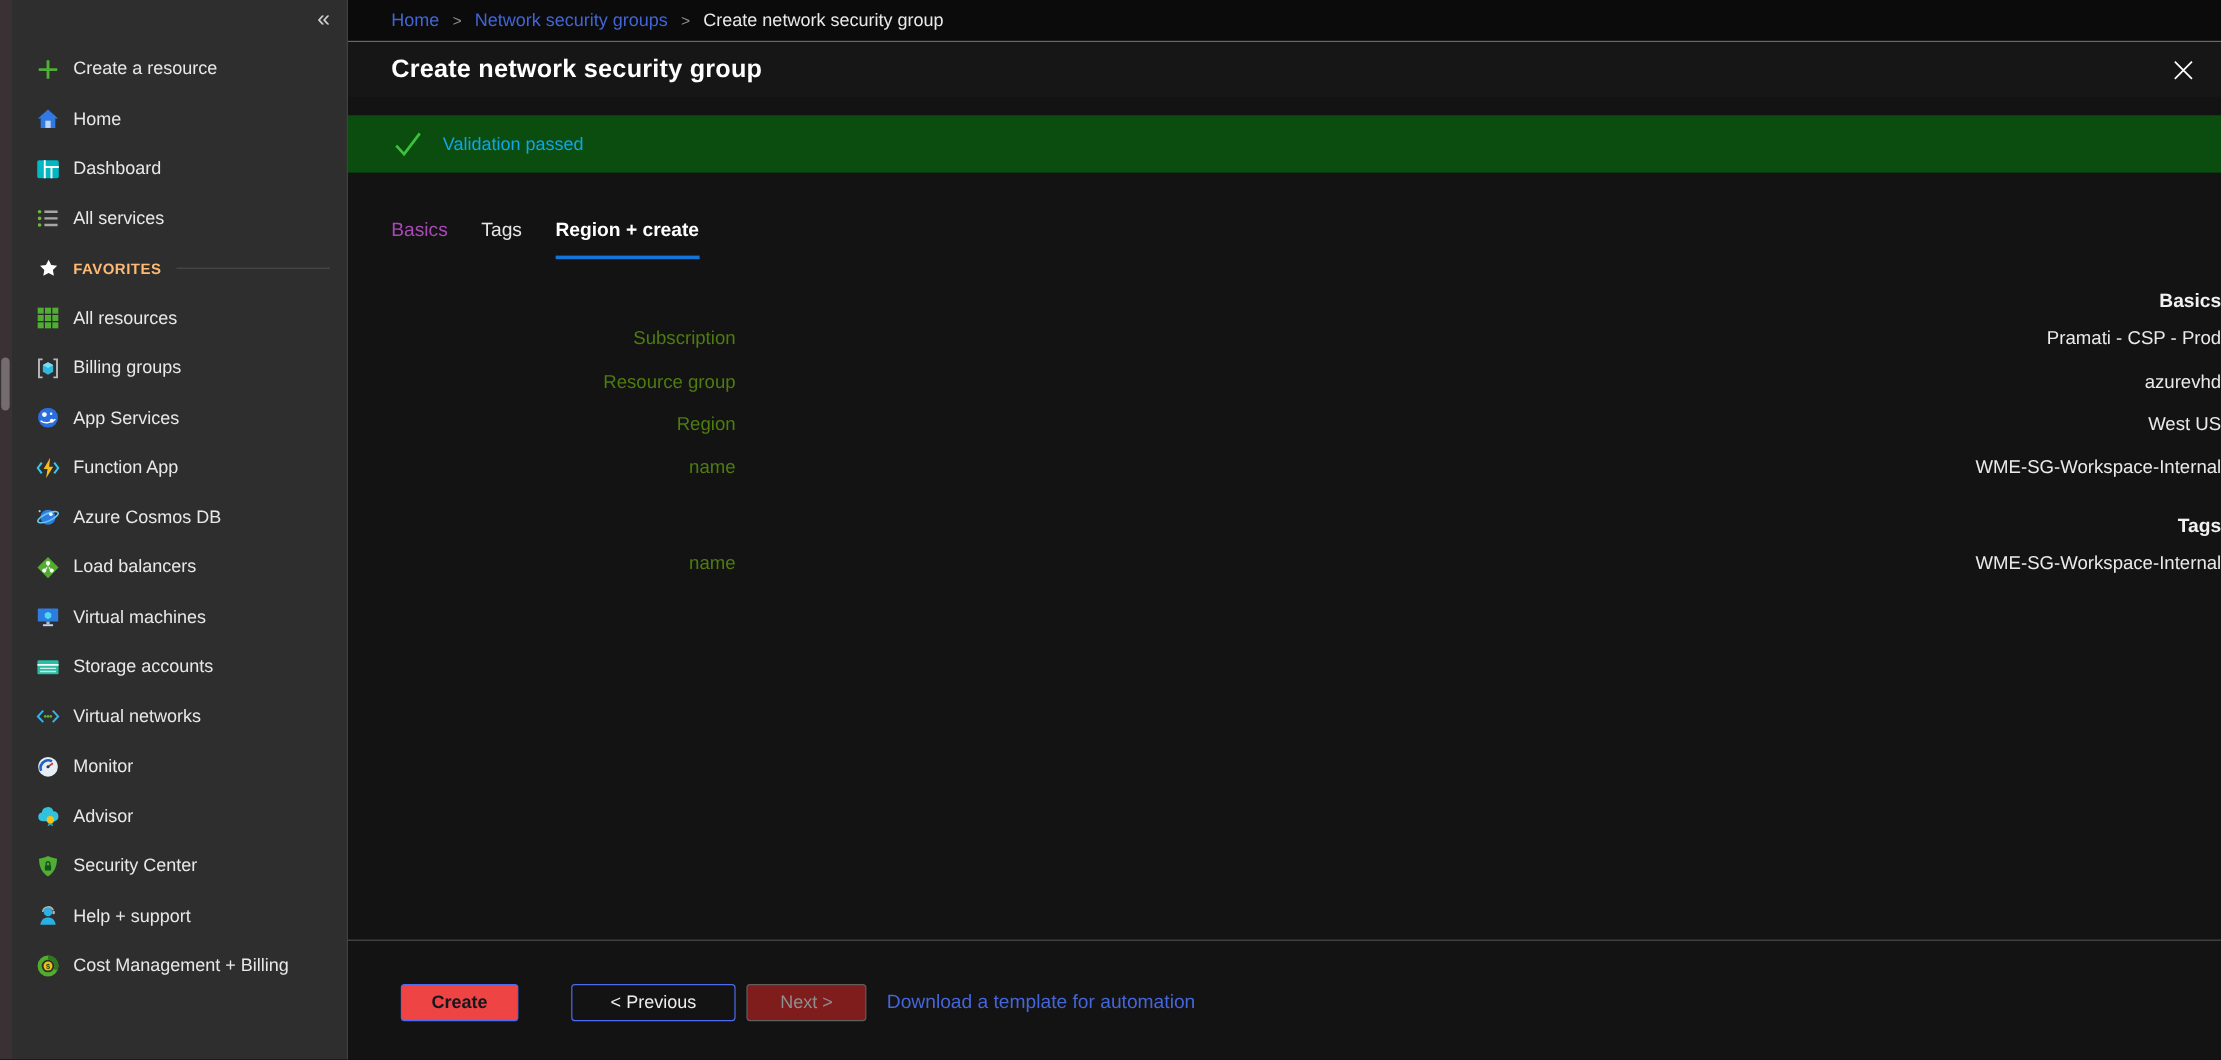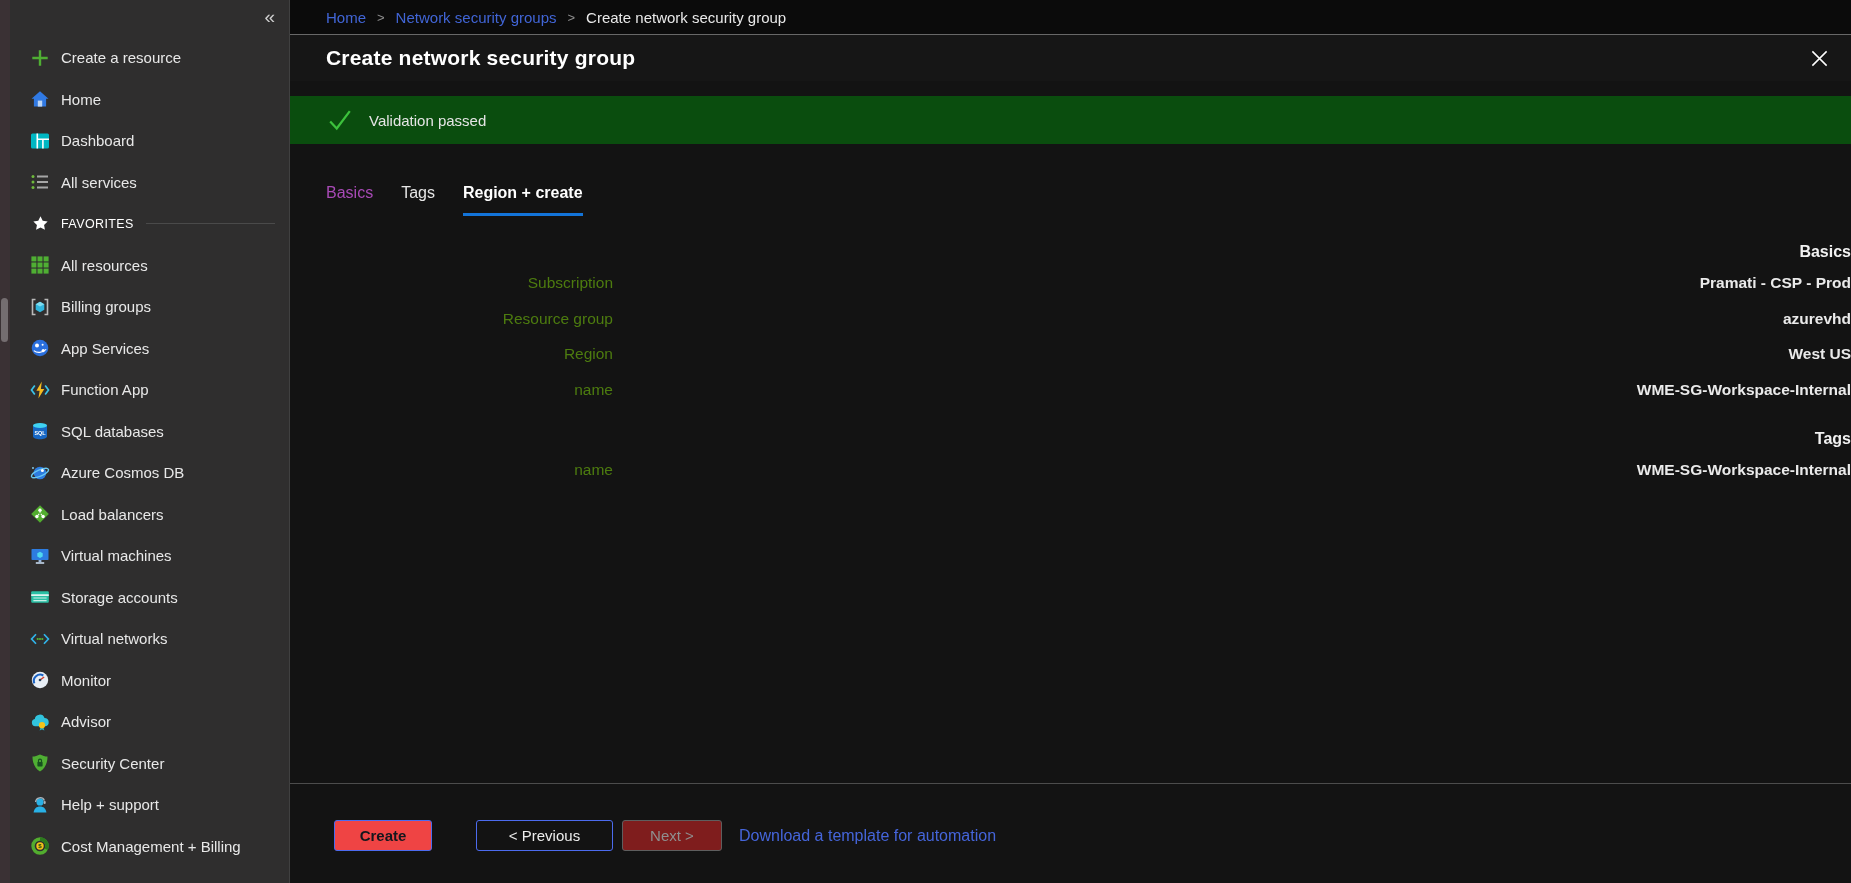--- a/index.html
+++ b/index.html
@@ -18,21 +18,21 @@
   .collapse-btn { position:absolute; top:7px; right:14px; color:#cfcfcf; font-size:19px;
                   line-height:1; cursor:pointer; }
   .nav-list { padding-top:37px; }
   .nav-item, .nav-header { height:41.5px; display:flex; align-items:center; padding-left:20px; }
   .nav-item { cursor:pointer; }
   .nav-icon { width:20px; height:20px; flex:0 0 auto; display:inline-flex; }
   .nav-icon svg { width:20px; height:20px; }
   .nav-label { color:#e8e8e8; font-size:15px; margin-left:11px; white-space:nowrap; }
   .nav-header .nav-icon { width:17px; height:17px; margin-left:2px; }
   .nav-header .nav-icon svg { width:17px; height:17px; }
-  .nav-header-label { color:#ffffff; font-size:12.5px; font-weight:normal;
+  .nav-header-label { color:#fdba74; font-size:12.5px; font-weight:bold;
                       letter-spacing:.4px; margin-left:12px; white-space:nowrap; }
   .nav-header-rule { flex:1; border-top:1px solid #4a4a4a; margin:0 14px 0 12px; }
 
   
   .main { flex:1; display:flex; flex-direction:column; min-width:0; }
 
   .breadcrumb { height:35px; background:#0b0b0b; border-bottom:1px solid #686868;
                 display:flex; align-items:center; padding-left:36px; font-size:15px; }
   .crumb-link { color:#4165d6; cursor:pointer; }
   .crumb-sep { color:#8f8f8f; margin:0 11px; font-size:13px; }
@@ -40,36 +40,36 @@
 
   .title-panel { height:46px; background:#161616; display:flex; align-items:center;
                  padding:0 20px 0 36px; }
   .page-title { color:#ffffff; font-size:21px; font-weight:600; letter-spacing:.2px; }
   .close-btn { margin-left:auto; width:24px; height:24px; display:flex; align-items:center;
                justify-content:center; cursor:pointer; }
 
   .banner { margin-top:15px; height:48px; background:#0a4d0e; display:flex;
             align-items:center; padding-left:36px; }
   .banner-check { width:28px; height:28px; margin-right:15px; display:inline-flex; }
-  .banner-text { color:#e5e5e5; font-size:15px; }
+  .banner-text { color:#0ea5e9; font-size:15px; }
 
   .content { flex:1; padding:40px 0 0 36px; background:#131313; overflow:hidden;text-align:right; }
   .tabs { display:flex; gap:28px; }
   .tab { font-size:16px; padding-bottom:11px; border-bottom:3px solid transparent;
          cursor:pointer; white-space:nowrap; }
   .tab.visited { color:#a84ab6; }
   .tab.normal { color:#e6e6e6; }
   .tab.active { color:#ffffff; font-weight:bold; border-bottom-color:#1374d9; }
 
   .section-heading { color:#f2f2f2; font-size:16px; font-weight:bold; margin-top:27px; }
   .section-heading:first-child { margin-top:27px; }
   .review-row { display:grid; grid-template-columns:287px auto; margin-top:9px;
                 height:26.5px; align-items:center; font-size:15.5px; }
   .row-label { color:#4d7c0f; }
-  .row-value { color:#eaeaea;font-weight:bold; }
+  .row-value { color:#eaeaea; }
 
   .footer { height:100px; border-top:1px solid #4c4c4c; background:#131313;
             display:flex; align-items:flex-start; padding:36px 0 0 44px; }
   .btn { height:31px; font-family:"Liberation Sans", sans-serif; font-size:15px;
          border-radius:3px; cursor:pointer; }
   .btn-create { width:98px; background:#ef4444; color:#14171d; border:1px solid #4c6bee;
                 font-weight:600; }
   .btn-previous { width:137px; margin-left:44px; background:transparent; color:#ededed;
                   border:1px solid #4c6bee; }
   .btn-next { width:100px; margin-left:9px; background:#7f1d1d; color:#8f8f8f;
@@ -184,30 +184,20 @@
             <svg viewBox="0 0 20 20">
               <path d="M4.8 5.5L1.5 10l3.3 4.5M15.2 5.5L18.5 10l-3.3 4.5" stroke="#3ac4ea" stroke-width="1.7" fill="none"></path>
               <path d="M11.8 1.5L6.4 10.8h3.2L8.4 18.5l5.9-9.5h-3.4z" fill="#f7bb1d"></path>
             </svg>
           </span>
           <span class="nav-label">Function App</span>
         </div>
         <div class="nav-item">
           <span class="nav-icon">
             <svg viewBox="0 0 20 20">
-              <path d="M3 4.5v11c0 1.5 3.1 2.7 7 2.7s7-1.2 7-2.7v-11z" fill="#1767c4"></path>
-              <ellipse cx="10" cy="4.5" rx="7" ry="2.4" fill="#3fd2f2"></ellipse>
-              <text x="10" y="14" font-size="5.4" font-weight="bold" fill="#ffffff" text-anchor="middle" font-family="Liberation Sans, sans-serif">SQL</text>
-            </svg>
-          </span>
-          <span class="nav-label">SQL databases</span>
-        </div>
-        <div class="nav-item">
-          <span class="nav-icon">
-            <svg viewBox="0 0 20 20">
               <circle cx="10" cy="10" r="6.3" fill="#2d7ce0"></circle>
               <ellipse cx="10" cy="10" rx="9.2" ry="3.1" fill="none" stroke="#69c8f0" stroke-width="1.3" transform="rotate(-24 10 10)"></ellipse>
               <circle cx="12.4" cy="7.6" r="1.5" fill="#ffffff"></circle>
               <circle cx="3" cy="5" r="0.9" fill="#8fd6f5"></circle>
             </svg>
           </span>
           <span class="nav-label">Azure Cosmos DB</span>
         </div>
         <div class="nav-item">
           <span class="nav-icon">

